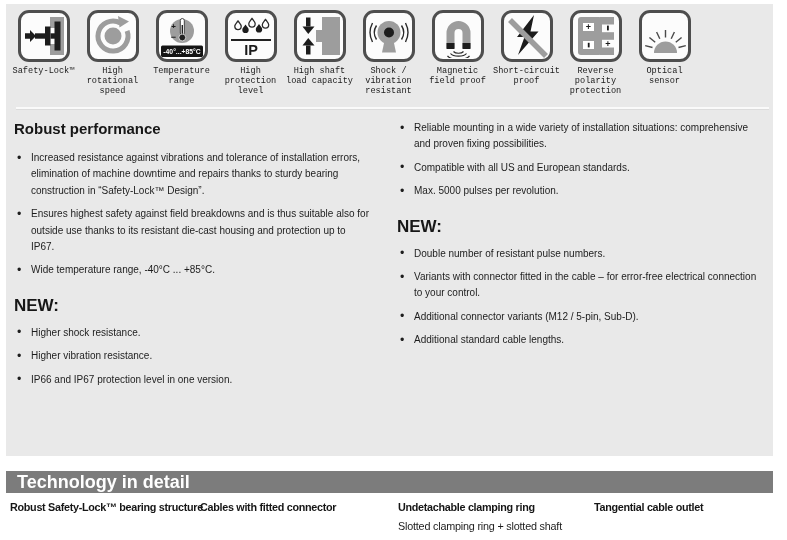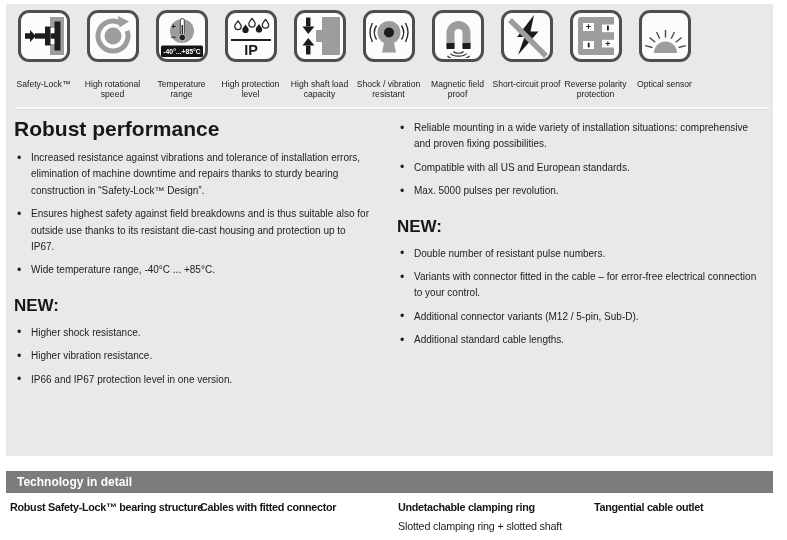--- a/index.html
+++ b/index.html
@@ -5,36 +5,36 @@
   * { box-sizing: border-box; }
   body { margin: 0; background: #ffffff; font-family: "Liberation Sans", sans-serif; }
   .page { position: relative; width: 787px; height: 540px; background: #ffffff; overflow: hidden; }
   .panel { position: absolute; left: 6px; top: 4px; width: 767px; height: 452px; background: #e9e9e9; }
 
   
   .icon-strip { position: absolute; left: 9px; top: 10px; display: flex; }
   .icon-cell { width: 69px; display: flex; flex-direction: column; align-items: center; }
   .tile { width: 52px; height: 52px; background: #fcfcfc; border: 3px solid #4e4e4e; border-radius: 11px; overflow: hidden; display: flex; align-items: center; justify-content: center; }
   .tile svg { display: block; }
-  .icon-label { margin-top: 17px; font-size: 8.6px; line-height: 10.2px; text-align: center; color: #1b1b1b; width: 69px; }
+  .icon-label { margin-top: 4px; font-size: 8.6px; line-height: 10.2px; text-align: center; color: #1b1b1b; width: 69px; font-family: Liberation Mono, monospace; }
 
   .divider { position: absolute; left: 16px; top: 107px; width: 753px; height: 3px; background: #fafafa; border-bottom: 1px solid #dcdcdc; }
 
   
   .col { position: absolute; top: 120px; color: #1d1d1d; }
   .col-left { left: 14px; width: 356px; }
   .col-right { left: 397px; width: 366px; }
-  .col h2 { margin: 0 0 12px 0; font-size: 21px; line-height: 18px; font-weight: bold; color: #171717; }
+  .col h2 { margin: 0 0 12px 0; font-size: 15px; line-height: 18px; font-weight: bold; color: #171717; }
   .col h3 { margin: 17px 0 9px 0; font-size: 17px; font-weight: bold; color: #171717; }
   .col ul { margin: 0; padding: 0; list-style: none; }
   .col li { position: relative; padding-left: 17px; margin-bottom: 7px; font-size: 10px; line-height: 16.4px; }
   .col li::before { content: "\2022"; position: absolute; left: 3px; top: -0.5px; font-size: 12.5px; }
 
   
-  .tech-bar { position: absolute; left: 6px; top: 471px; width: 767px; height: 22px; background: #7c7c7c; color: #ffffff; font-size: 12px; font-weight: bold; line-height: 22px; padding-left: 11px; }
+  .tech-bar { position: absolute; left: 6px; top: 471px; width: 767px; height: 22px; background: #7c7c7c; color: #ffffff; font-size: 18px; font-weight: bold; line-height: 22px; padding-left: 11px; }
   .tech-col { position: absolute; top: 501px; font-size: 10.8px; font-weight: bold; letter-spacing: -0.3px; color: #161616; white-space: nowrap; }
   .tech-col.c1 { left: 10px; }
   .tech-col.c2 { left: 200px; }
   .tech-col.c3 { left: 398px; }
   .tech-col.c4 { left: 594px; }
   .tech-sub { position: absolute; left: 398px; top: 520px; font-size: 10.8px; letter-spacing: -0.2px; color: #1d1d1d; white-space: nowrap; }
 
   .gry { fill: #9d9d9d; } .blk { fill: #1c1c1c; }
   .sgry { stroke: #9d9d9d; fill: none; } .sblk { stroke: #2a2a2a; fill: none; }
 </style>

